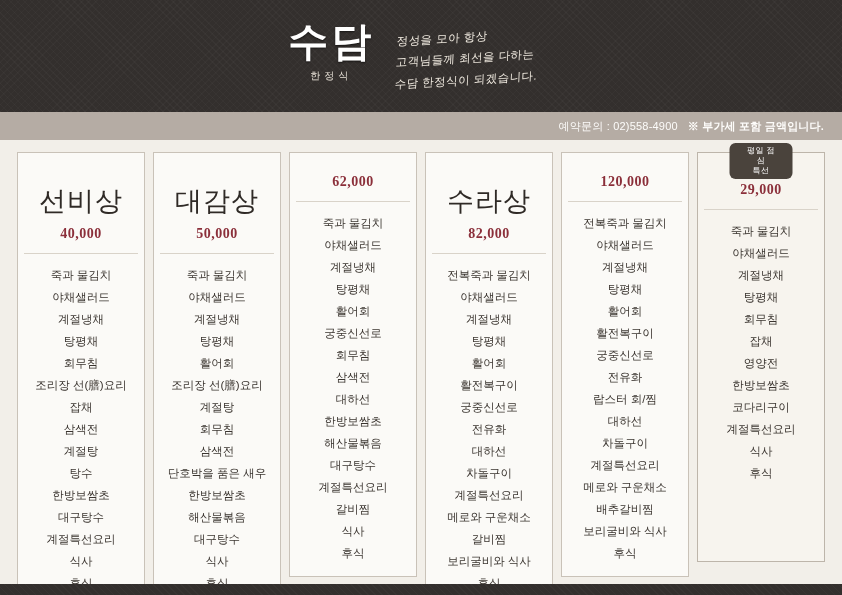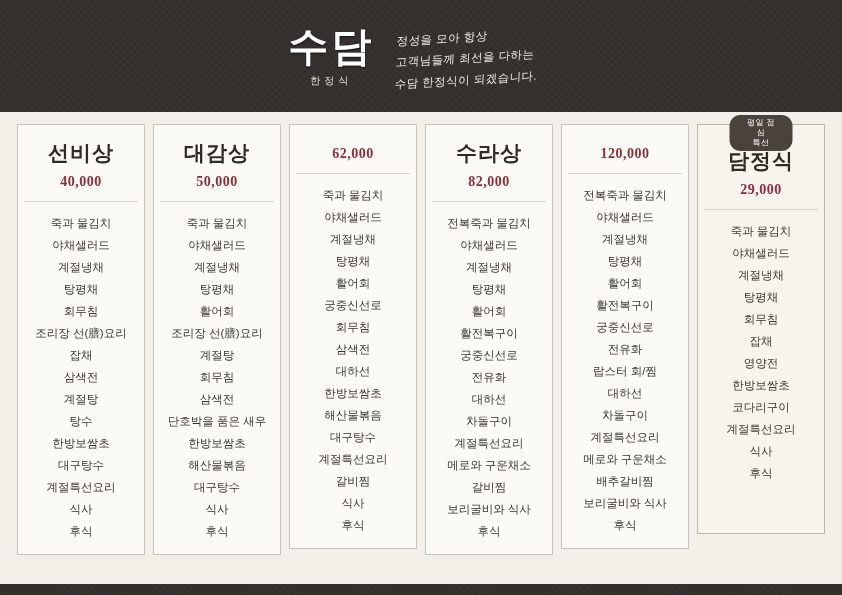--- a/index.html
+++ b/index.html
@@ -26,21 +26,21 @@
     background: #332f2d;
     background-image:
       repeating-linear-gradient(45deg, rgba(255,255,255,0.022) 0px, rgba(255,255,255,0.022) 1px, rgba(0,0,0,0) 1px, rgba(0,0,0,0) 5px),
       repeating-linear-gradient(-45deg, rgba(255,255,255,0.018) 0px, rgba(255,255,255,0.018) 1px, rgba(0,0,0,0) 1px, rgba(0,0,0,0) 5px);
     display: flex;
     align-items: center;
     justify-content: center;
   }
   .header-inner {
     display: flex;
-    align-items: center;
+    align-items: flex-start;
     gap: 22px;
     transform: translateX(-8px);
   }
   .logo-block {
     text-align: center;
     color: #ffffff;
     line-height: 1;
   }
   .logo-main {
     font-family: "DejaVu Serif", serif;
@@ -96,24 +96,25 @@
     min-height: 410px;
   }
   .col.special {
     background: #f7f4ee;
     border-color: #bdb5aa;
     padding-top: 22px;
   }
   .col-title {
     text-align: center;
     font-family: "DejaVu Serif", serif;
-    font-size: 21px;
-    font-weight: 700;
+    font-size: 27px;
+    font-weight: 400;
     color: #2f2a26;
     letter-spacing: 1px;
+    margin-top: 16px;
   }
   .col-price {
     text-align: center;
     margin-top: 7px;
     font-size: 14px;
     font-weight: 700;
     color: #8b2f3a;
     letter-spacing: 0.5px;
     font-family: Liberation Serif, serif;
   }
@@ -140,21 +141,21 @@
     top: -10px;
     left: 50%;
     transform: translateX(-50%);
     background: #4a433c;
     color: #ffffff;
     font-size: 8px;
     line-height: 10px;
     padding: 3px 16px;
     letter-spacing: 0.5px;
     text-align: center;
-    border-radius: 11px;
+    border-radius: 6px;
   }
   .bottom-bar {
     position: absolute;
     left: 0;
     bottom: 0;
     width: 100%;
     height: 11px;
     background: #332f2d;
     background-image:
       repeating-linear-gradient(45deg, rgba(255,255,255,0.025) 0px, rgba(255,255,255,0.025) 1px, rgba(0,0,0,0) 1px, rgba(0,0,0,0) 5px);
@@ -172,20 +173,24 @@
         <div class="logo-sub">한정식</div>
       </div>
       <div class="header-tagline">
         <div>정성을 모아 항상</div>
         <div>고객님들께 최선을 다하는</div>
         <div>수담 한정식이 되겠습니다.</div>
       </div>
     </div>
   </div>
 
+  <div class="infobar">
+    <span class="reserve">예약문의 : 02)558-4900</span>
+    <span class="vat">※ 부가세 포함 금액입니다.</span>
+  </div>
 
   <div class="menu-area">
 
     <div class="col">
       <div class="col-title">선비상</div>
       <div class="col-price">40,000</div>
       <div class="col-rule"></div>
       <ul class="items">
         <li>죽과 물김치</li>
         <li>야채샐러드</li>
@@ -292,21 +297,20 @@
         <li>계절특선요리</li>
         <li>메로와 구운채소</li>
         <li>배추갈비찜</li>
         <li>보리굴비와 식사</li>
         <li>후식</li>
       </ul>
     </div>
 
     <div class="col special">
       <div class="badge">평일 점심<br>특선</div>
-      <div class="col-title">담정식</div>
       <div class="col-price">29,000</div>
       <div class="col-rule"></div>
       <ul class="items">
         <li>죽과 물김치</li>
         <li>야채샐러드</li>
         <li>계절냉채</li>
         <li>탕평채</li>
         <li>회무침</li>
         <li>잡채</li>
         <li>영양전</li>

